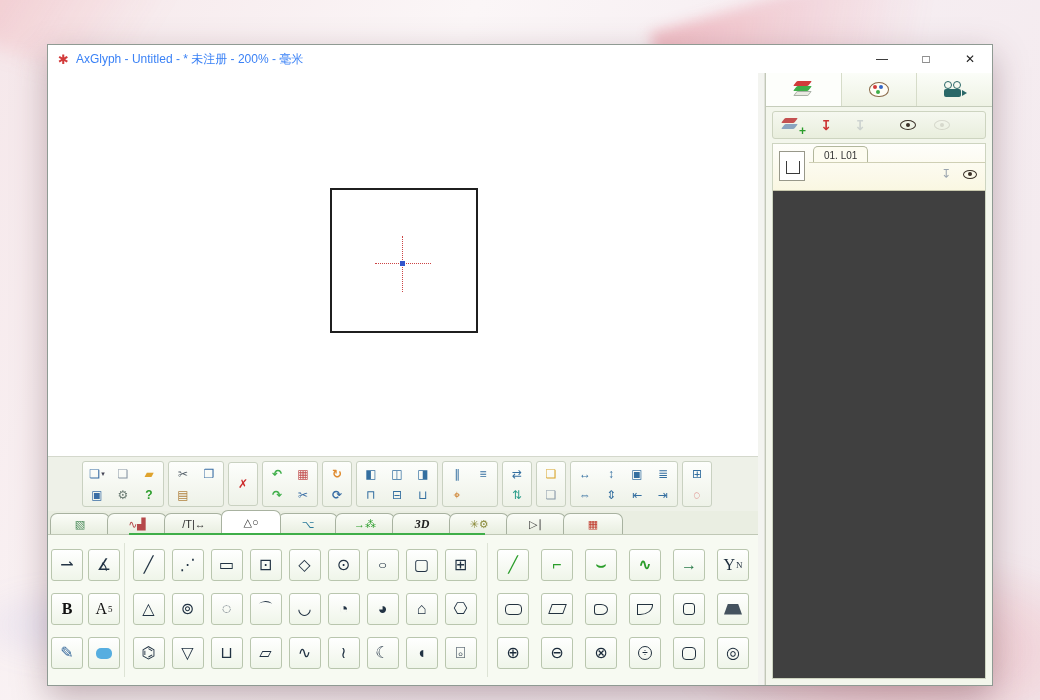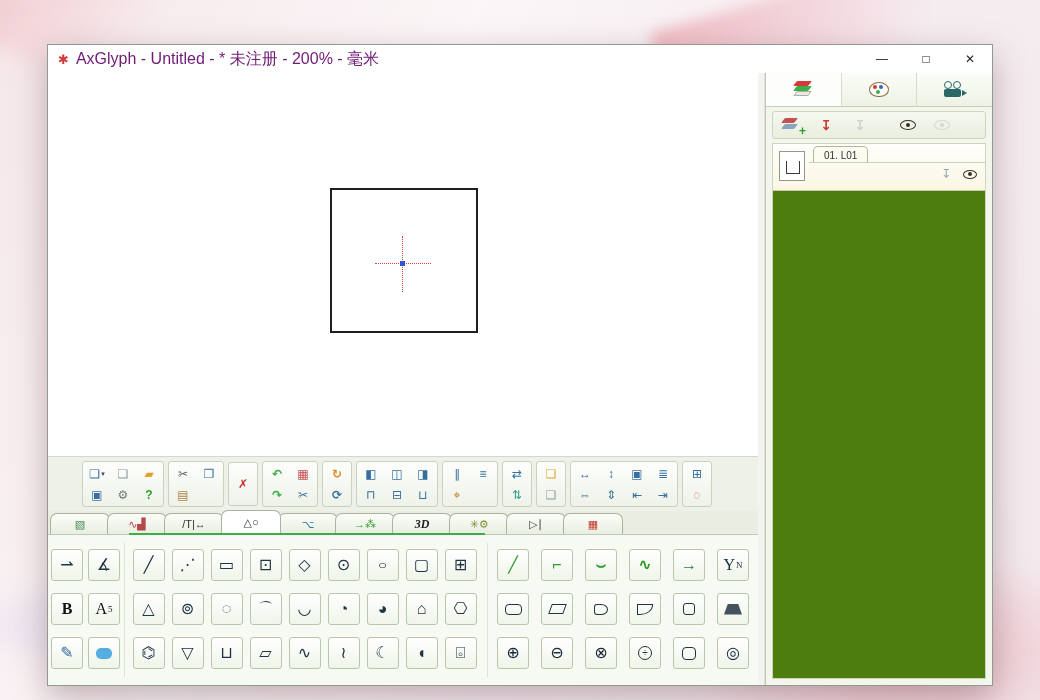--- a/index.html
+++ b/index.html
@@ -14,21 +14,21 @@
   .s2{right:-30px;top:70px;width:380px;height:80px;background:linear-gradient(115deg,rgba(90,110,220,.16),rgba(240,200,210,0) 70%);transform:rotate(-18deg);filter:blur(9px)}
   .s3{left:-50px;top:-40px;width:280px;height:120px;background:linear-gradient(100deg,rgba(230,80,90,.22),rgba(255,255,255,0) 70%);transform:rotate(22deg);filter:blur(10px)}
   .s4{right:-90px;bottom:-50px;width:460px;height:200px;background:radial-gradient(closest-side,rgba(225,70,85,.28),rgba(255,255,255,0));filter:blur(10px)}
   .s5{left:-40px;bottom:30px;width:220px;height:90px;background:radial-gradient(closest-side,rgba(120,130,225,.14),rgba(255,255,255,0));filter:blur(10px)}
 
   
   .window{position:absolute;left:47px;top:44px;width:946px;height:642px;background:#fff;
     border:1px solid #8f9a93;box-shadow:0 12px 32px rgba(90,45,60,.35);display:flex;flex-direction:column;box-sizing:border-box}
   .titlebar{height:28px;flex:0 0 28px;display:flex;align-items:center;background:#fff}
   .logo{margin:0 7px 0 10px;color:#d23b3b;font-size:13px;line-height:1}
-  .title{font-size:16px;color:#701a75;white-space:nowrap}
+  .title{font-size:12px;color:#3b82f6;white-space:nowrap}
   .wbtns{margin-left:auto;display:flex;height:100%}
   .wbtn{width:44px;display:flex;align-items:center;justify-content:center;font-size:12px;color:#222;cursor:default}
 
   .main{flex:1;display:flex;min-height:0}
   .workcol{width:710px;display:flex;flex-direction:column;position:relative}
   .splitter{width:6px;background:#f3f4f0;border-right:1px solid #e0e2da}
   .rpanel{flex:1;background:#f3f6ec;border-left:1px solid #c2c8b8;display:flex;flex-direction:column;min-width:0}
 
   
   .canvas{height:383px;flex:0 0 383px;position:relative;background:#ffffff}
@@ -111,21 +111,21 @@
   .addlyr{position:relative;width:20px;height:16px}
   .addlyr i{position:absolute;left:1px;width:13px;height:5px;transform:skewX(-38deg);border-radius:1px}
   .addlyr .b1{top:1px;background:#c45050}
   .addlyr .b2{top:7px;background:#8aa4c0}
   .addlyr em{position:absolute;right:-4px;bottom:-5px;font-style:normal;color:#2a9d2a;font-weight:bold;font-size:12px}
   .eye{width:16px;height:10px;border:1.5px solid #3a3028;border-radius:50%;position:relative;display:inline-block;box-sizing:border-box}
   .eye::after{content:"";position:absolute;left:50%;top:50%;width:4px;height:4px;margin:-2px 0 0 -2px;background:#3a3028;border-radius:50%}
   .eye.faded{opacity:.35}
   .eye.sm{width:14px;height:9px}
 
-  .llist{flex:1;margin:4px 6px 6px;background:#4d7c0f;border:1px solid #cdd4c0;position:relative;overflow:hidden}
+  .llist{flex:1;margin:4px 6px 6px;background:#404040;border:1px solid #cdd4c0;position:relative;overflow:hidden}
   .litem{position:relative;height:46px;background:linear-gradient(#fefefb,#faf7e2);border-bottom:1px solid #c9c9ae;cursor:default}
   .thumb{position:absolute;left:6px;top:7px;width:26px;height:30px;background:#fff;border:1px solid #98988a;box-sizing:border-box}
   .thumb i{position:absolute;left:6px;top:9px;width:12px;height:12px;border:1.5px solid #3a3a3a;border-top:none;display:block}
   .ltab{position:absolute;left:40px;top:2px;height:17px;box-sizing:border-box;padding:0 10px;border:1px solid #b2b79c;border-bottom:none;border-radius:5px 5px 0 0;background:#fdfcf0;font-size:10px;display:flex;align-items:center;color:#333}
   .ltabline{position:absolute;left:36px;right:0;top:18px;border-top:1px solid #cfcfb4}
   .lrow2{position:absolute;right:8px;top:24px;display:flex;align-items:center;gap:12px}
   .lrow2 .dar{font-size:12px;font-weight:normal}
 </style>
 </head>
 <body>

